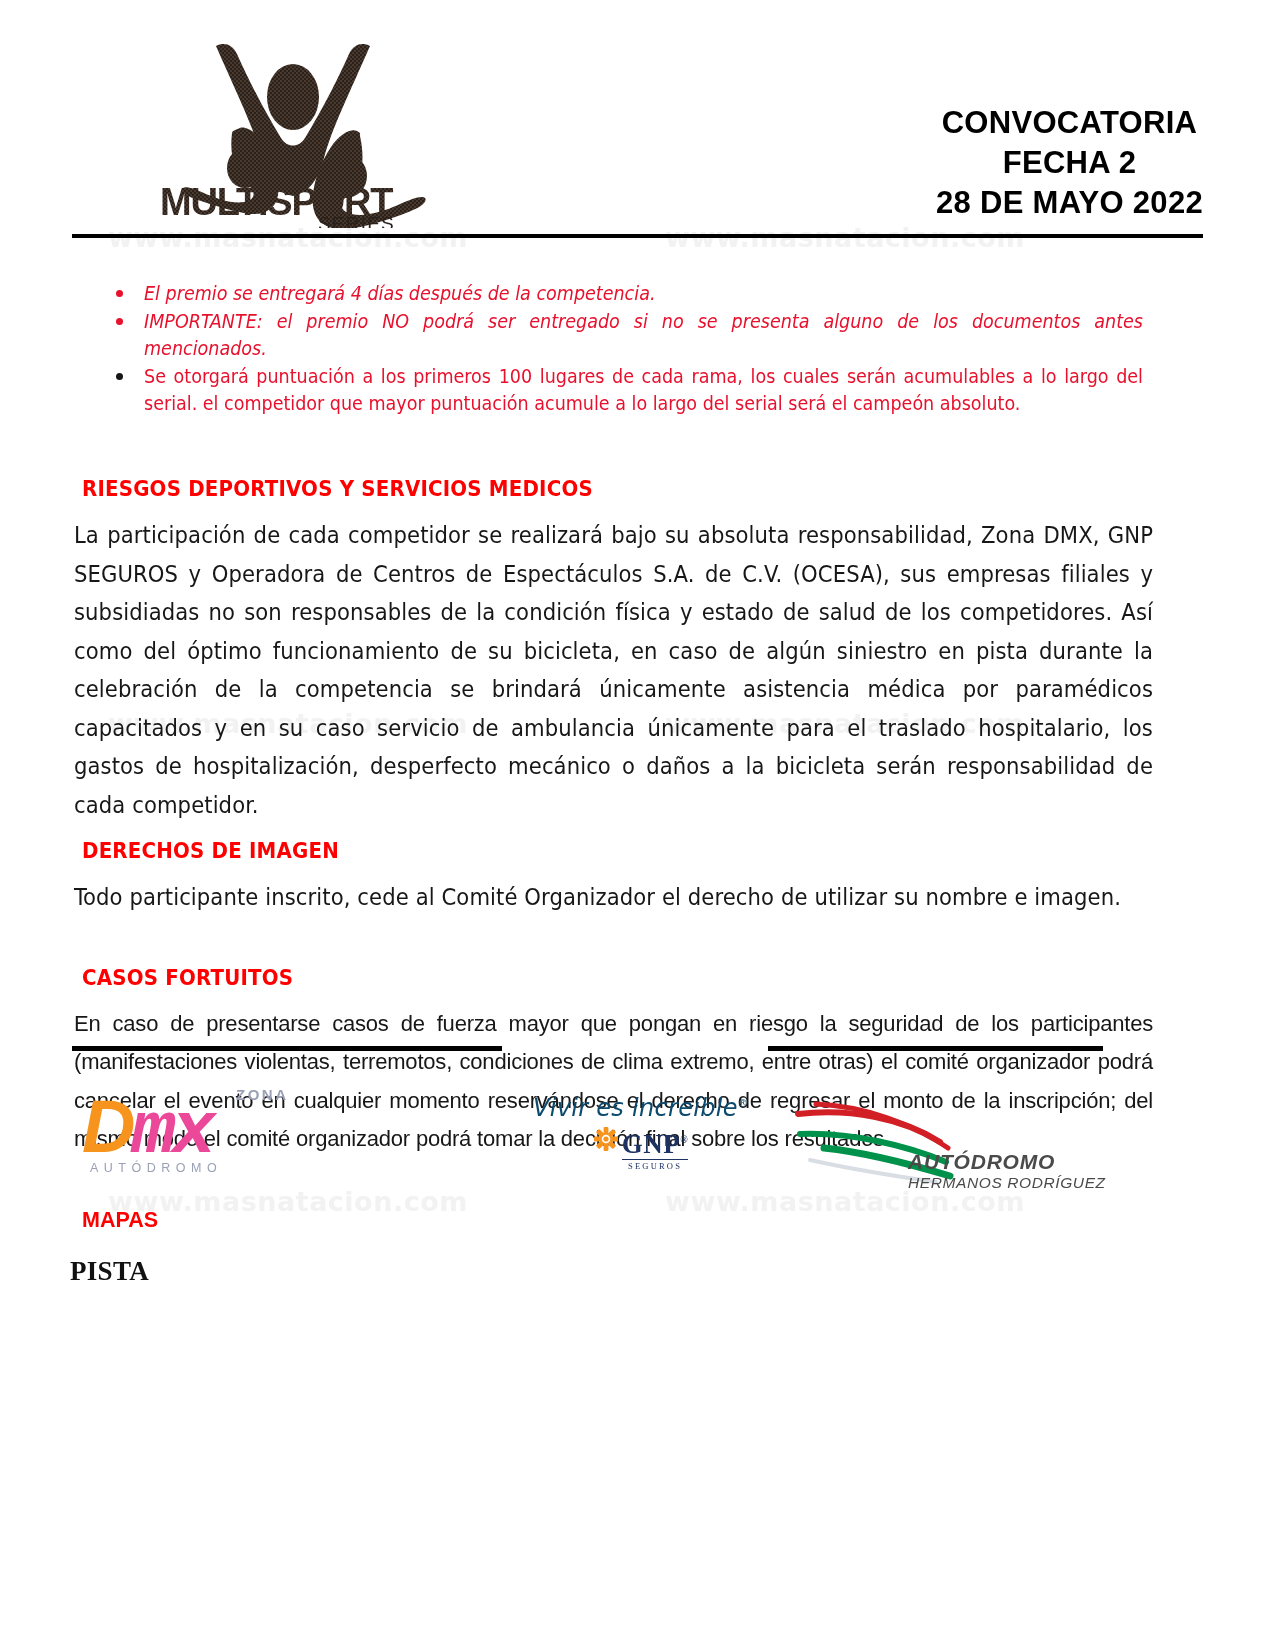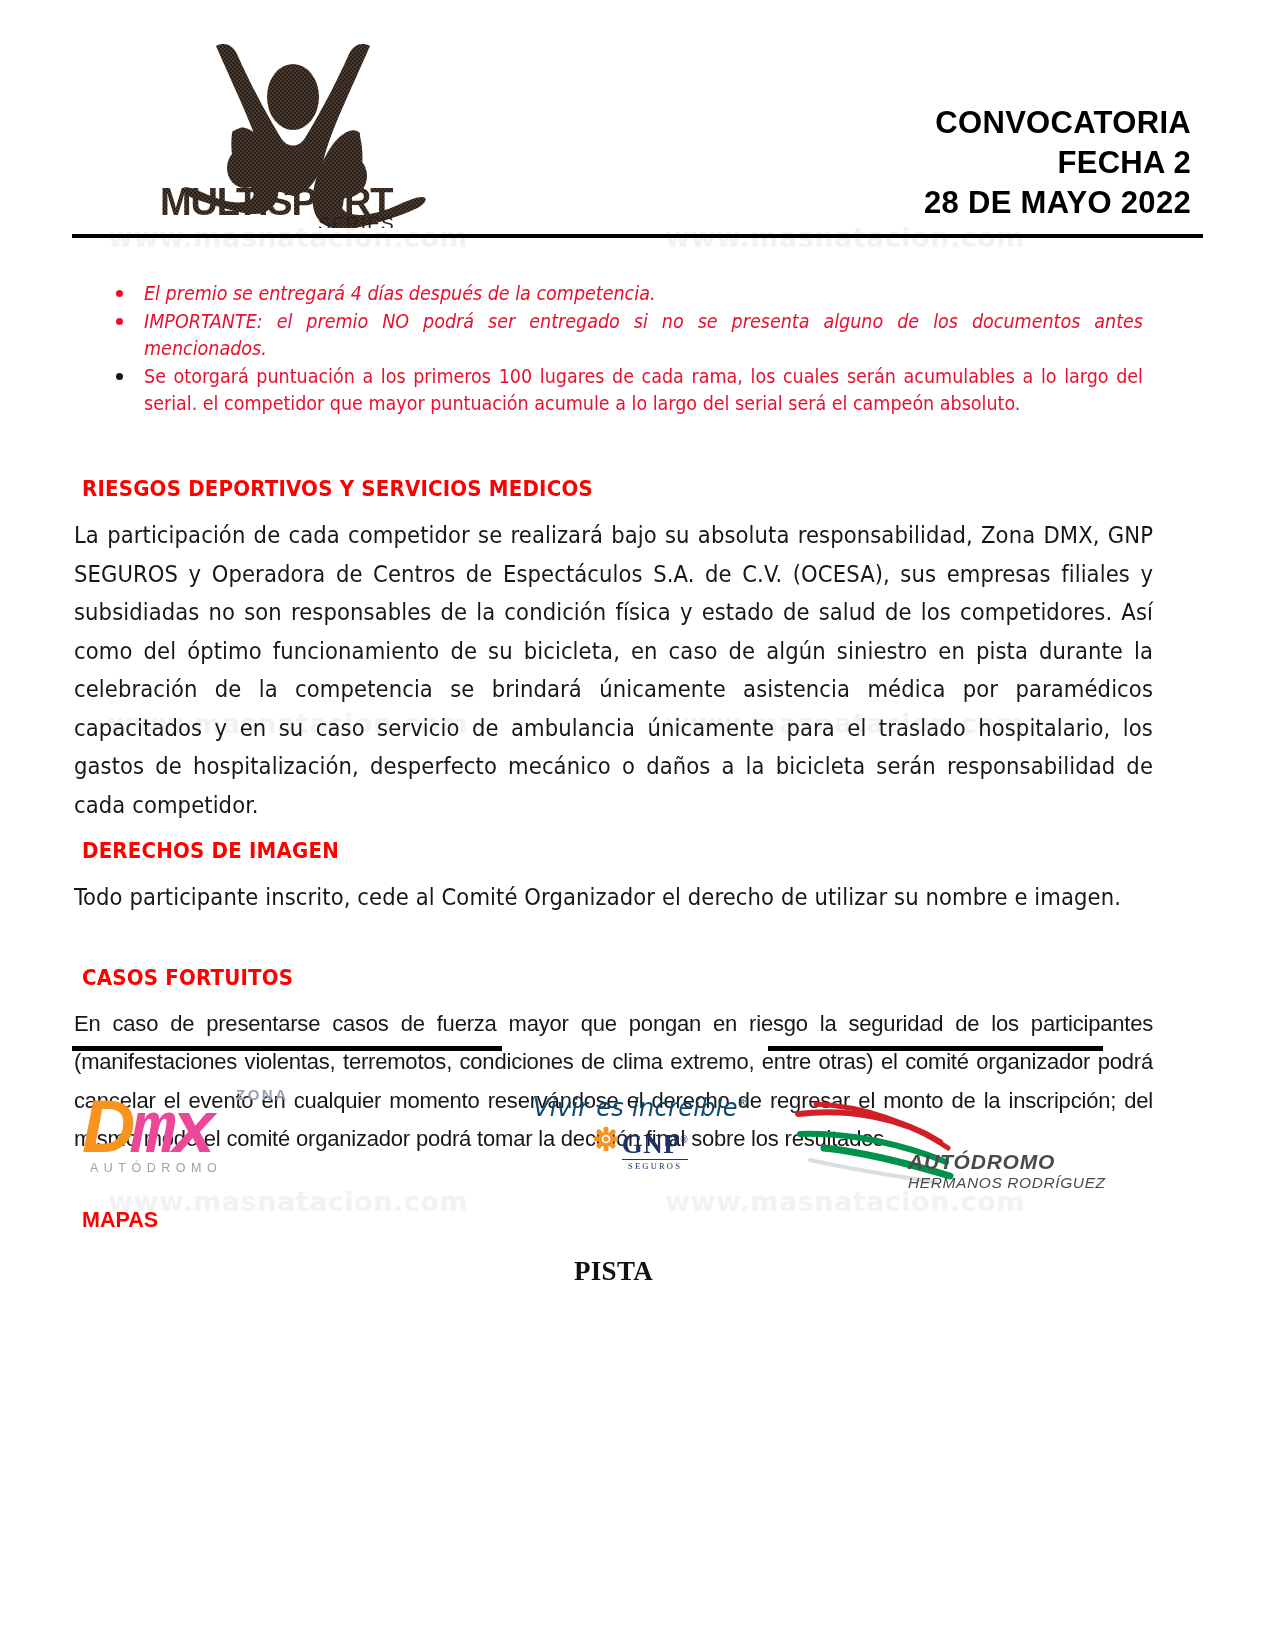--- a/index.html
+++ b/index.html
@@ -53,23 +53,23 @@
     position: absolute;
     left: 150px;
     top: 18px;
     width: 300px;
     height: 210px;
   }
   .logo-svg { display: block; }
 
   .header-titles {
     position: absolute;
-    right: 84px;
+    right: 72px;
     top: 103px;
-    text-align: right;
+    text-align: center;
     color: #000000;
     font-family: "Liberation Sans", sans-serif;
     font-weight: bold;
     font-size: 31px;
     line-height: 40px;
     letter-spacing: 0.3px;
   }
   .header-rule {
     position: absolute;
     left: 72px;
@@ -143,21 +143,20 @@
   .gap-lg { height: 44px; }
 
   .pista-label {
     color: #111111;
     font-family: "Liberation Serif", "DejaVu Serif", serif;
     font-weight: bold;
     font-size: 27px;
     line-height: 34px;
     margin: 19px 0 0 0;
     letter-spacing: 0.3px;
-    text-align: center;
   }
 
   
   .footer {
     position: absolute;
     left: 0;
     right: 0;
     bottom: 52px;
     height: 190px;
   }

